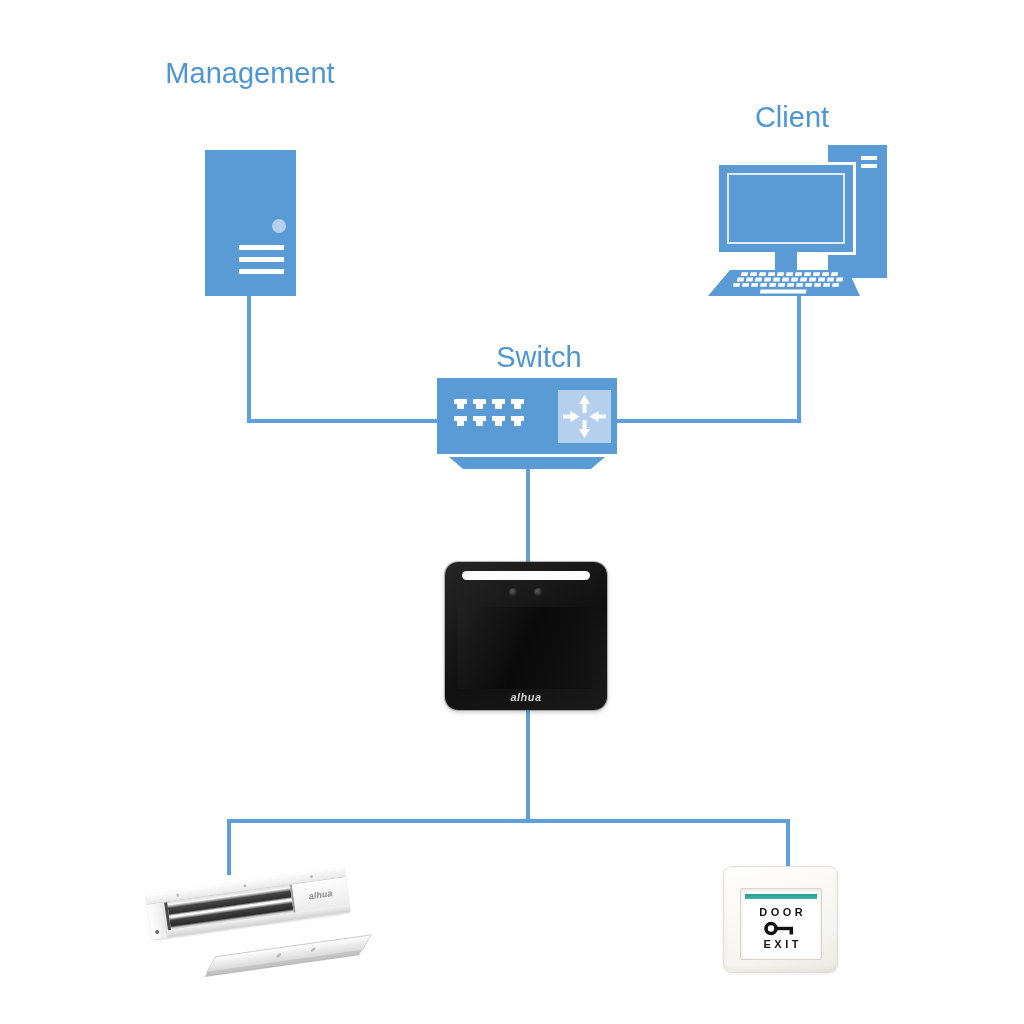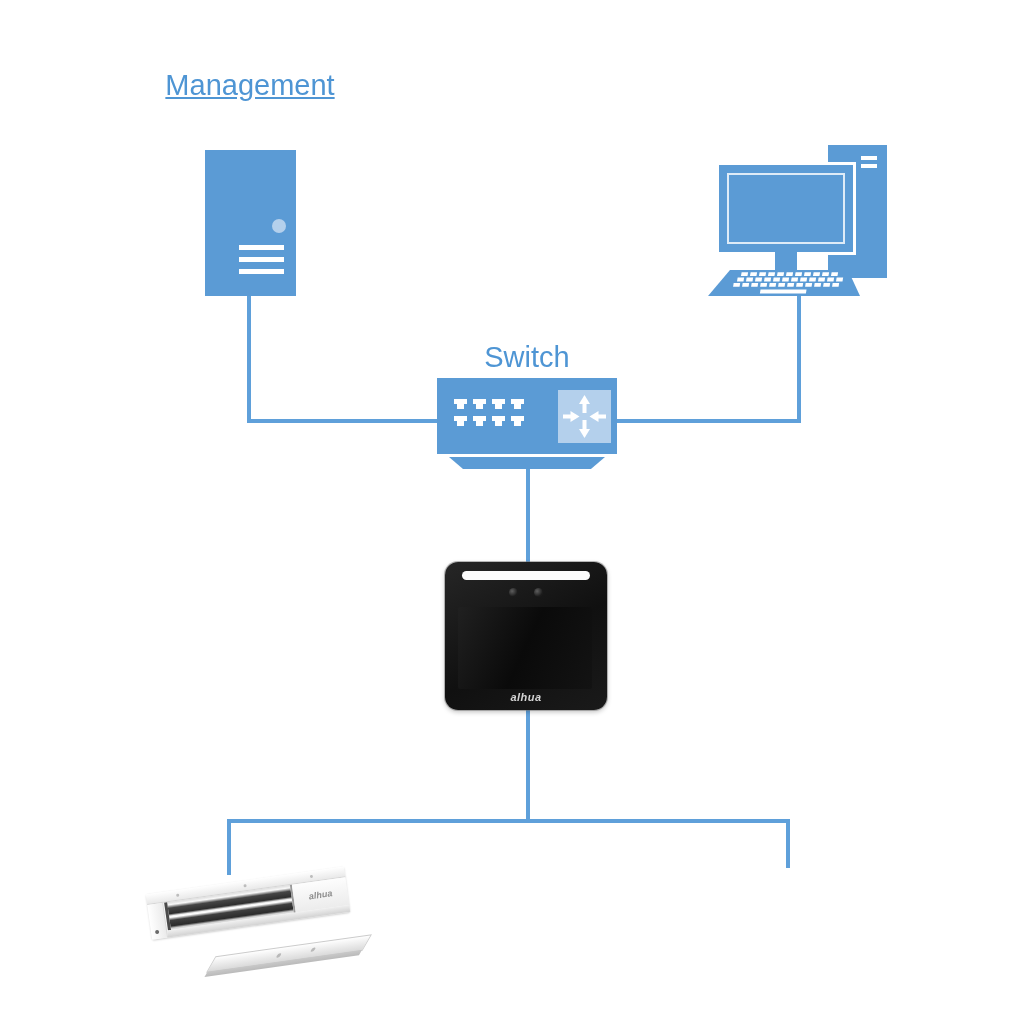--- a/index.html
+++ b/index.html
@@ -80,24 +80,25 @@
   .exit-text{text-align:center;font-size:11px;font-weight:bold;color:#141414;letter-spacing:3.5px;padding-left:3.5px;}
   .exit-door{margin-top:7px;}
   .exit-exit{margin-top:1px;}
   .key-svg{display:block;margin:2px auto 0;}
 </style>
 </head>
 <body>
 
 <div class="canvas">
 
-  <div class="node-label" style="left:100px;top:64px;width:300px;text-decoration:underline;">
+  <div class="node-label" style="left:100px;top:52px;width:300px;">
     <div>Management</div>
   </div>
-  <div class="node-label" style="left:427px;top:336px;width:200px;">Switch</div>
+  <div class="node-label" style="left:692px;top:96px;width:200px;">Client</div>
+  <div class="node-label" style="left:439px;top:336px;width:200px;">Switch</div>
 
   <div class="line" style="left:247px;top:294px;width:4px;height:128px;"></div>
   <div class="line" style="left:247px;top:419px;width:192px;height:4px;"></div>
   <div class="line" style="left:797px;top:294px;width:4px;height:129px;"></div>
   <div class="line" style="left:615px;top:419px;width:186px;height:4px;"></div>
   <div class="line" style="left:526px;top:467px;width:4px;height:100px;"></div>
   <div class="line" style="left:526px;top:708px;width:4px;height:115px;"></div>
   <div class="line" style="left:227px;top:819px;width:563px;height:4px;"></div>
   <div class="line" style="left:227px;top:819px;width:4px;height:56px;"></div>
   <div class="line" style="left:786px;top:819px;width:4px;height:49px;"></div>
@@ -210,14 +211,26 @@
         <span class="lock-brand">alhua</span>
       </div>
       <div class="lock-bottom"></div>
     </div>
     <div class="lock-plate">
       <span class="plate-hole" style="left:42%;top:40%;"></span>
       <span class="plate-hole" style="left:64%;top:33%;"></span>
     </div>
   </div>
 
+  <div class="exit-plate">
+    <div class="exit-inner">
+      <div class="exit-stripe"></div>
+      <div class="exit-text exit-door">DOOR</div>
+      <svg class="key-svg" width="36" height="17" viewBox="0 0 36 17">
+        <circle cx="8" cy="8.5" r="5" fill="none" stroke="#111111" stroke-width="3.6"></circle>
+        <rect x="13" y="6.8" width="17" height="3.4" fill="#111111"></rect>
+        <rect x="26.5" y="8.5" width="3.6" height="6" fill="#111111"></rect>
+      </svg>
+      <div class="exit-text exit-exit">EXIT</div>
+    </div>
+  </div>
 
 </div>
 
 </body></html>

